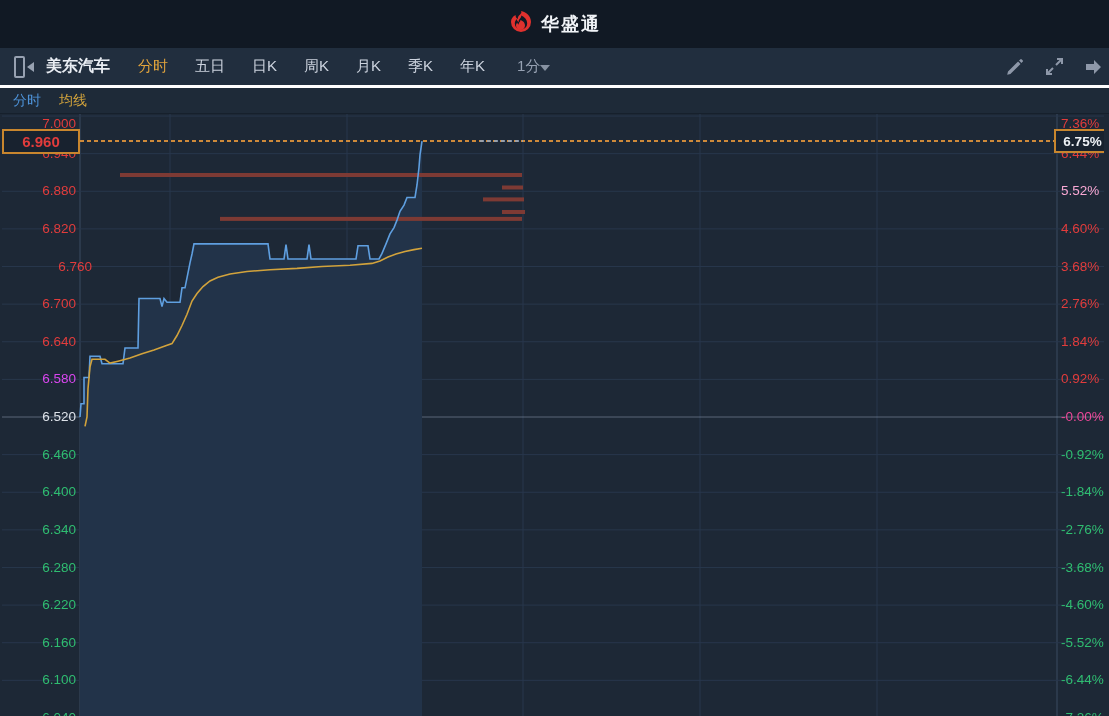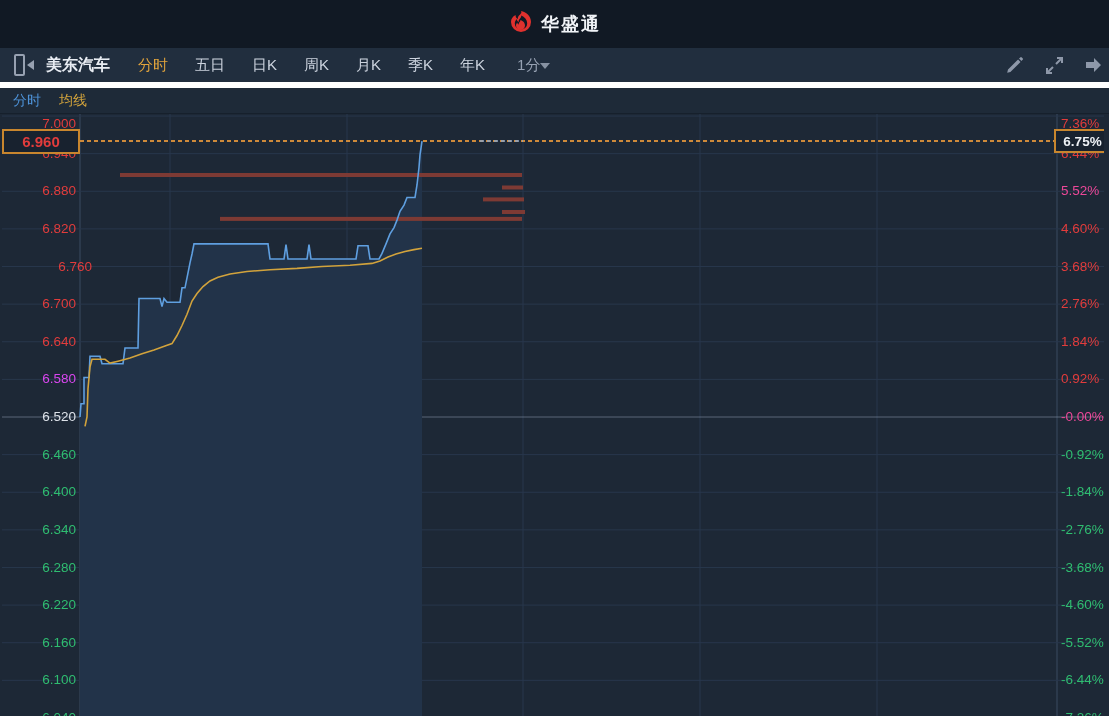--- a/index.html
+++ b/index.html
@@ -5,21 +5,21 @@
   html,body{margin:0;padding:0;background:#0d141d;}
   #app{position:relative;width:1109px;height:716px;overflow:hidden;
        font-family:"Liberation Sans",sans-serif;background:#1d2836;user-select:none;}
 
   
   .topbar{height:48px;background:#111924;display:flex;align-items:center;justify-content:center;gap:7px;}
   .brand{color:#f1f4f8;font-size:18px;font-weight:bold;letter-spacing:2px;}
 
   
   .navbar{height:40px;background:#212e3e;display:flex;align-items:center;padding:0 14px;
-          border-bottom:6px solid #ffffff;box-sizing:border-box;}
+          border-bottom:3px solid #ffffff;box-sizing:border-box;}
   .collapse-ic{display:flex;align-items:center;gap:2px;margin-right:12px;}
   .collapse-bar{width:7px;height:18px;border:2px solid #97a1b1;border-radius:2px;}
   .collapse-tri{width:0;height:0;border-top:5px solid transparent;border-bottom:5px solid transparent;
                 border-right:7px solid #97a1b1;}
   .stock-name{color:#e9edf3;font-weight:bold;font-size:16px;margin-right:28px;}
   .tabs{display:flex;align-items:center;}
   .tab{color:#ccd3de;font-size:15px;margin-right:27px;cursor:pointer;white-space:nowrap;}
   .tab.active{color:#e2a43c;}
   .interval{display:flex;align-items:center;gap:0;color:#97a2b3;font-size:15px;margin-left:5px;cursor:pointer;}
   .caret{width:0;height:0;border-left:5px solid transparent;border-right:5px solid transparent;
@@ -151,21 +151,21 @@
         <div class="axis-label left" style="color: rgb(47, 189, 112); top: 332.6px;">6.460</div>
         <div class="axis-label left" style="color: rgb(47, 189, 112); top: 370.2px;">6.400</div>
         <div class="axis-label left" style="color: rgb(47, 189, 112); top: 407.9px;">6.340</div>
         <div class="axis-label left" style="color: rgb(47, 189, 112); top: 445.5px;">6.280</div>
         <div class="axis-label left" style="color: rgb(47, 189, 112); top: 483.1px;">6.220</div>
         <div class="axis-label left" style="color: rgb(47, 189, 112); top: 520.7px;">6.160</div>
         <div class="axis-label left" style="color: rgb(47, 189, 112); top: 558.3px;">6.100</div>
         <div class="axis-label left" style="color: rgb(47, 189, 112); top: 596px;">6.040</div>
         <div class="axis-label right" style="color: rgb(226, 60, 60); top: 2px;">7.36%</div>
         <div class="axis-label right" style="color: rgb(226, 60, 60); top: 31.7px;">6.44%</div>
-        <div class="axis-label right" style="color: #ec4899; top: 69.3px; text-align: right;">5.52%</div>
+        <div class="axis-label right" style="color: #f9a8d4; top: 69.3px; text-align: right;">5.52%</div>
         <div class="axis-label right" style="color: rgb(226, 60, 60); top: 106.9px;">4.60%</div>
         <div class="axis-label right" style="color: rgb(226, 60, 60); top: 144.5px;">3.68%</div>
         <div class="axis-label right" style="color: rgb(226, 60, 60); top: 182.1px;">2.76%</div>
         <div class="axis-label right" style="color: rgb(226, 60, 60); top: 219.8px;">1.84%</div>
         <div class="axis-label right" style="color: rgb(226, 60, 60); top: 257.4px;">0.92%</div>
         <div class="axis-label right" style="color: #ec4899; top: 295px;">-0.00%</div>
         <div class="axis-label right" style="color: rgb(47, 189, 112); top: 332.6px;">-0.92%</div>
         <div class="axis-label right" style="color: rgb(47, 189, 112); top: 370.2px;">-1.84%</div>
         <div class="axis-label right" style="color: rgb(47, 189, 112); top: 407.9px;">-2.76%</div>
         <div class="axis-label right" style="color: rgb(47, 189, 112); top: 445.5px; text-align: center;">-3.68%</div>

